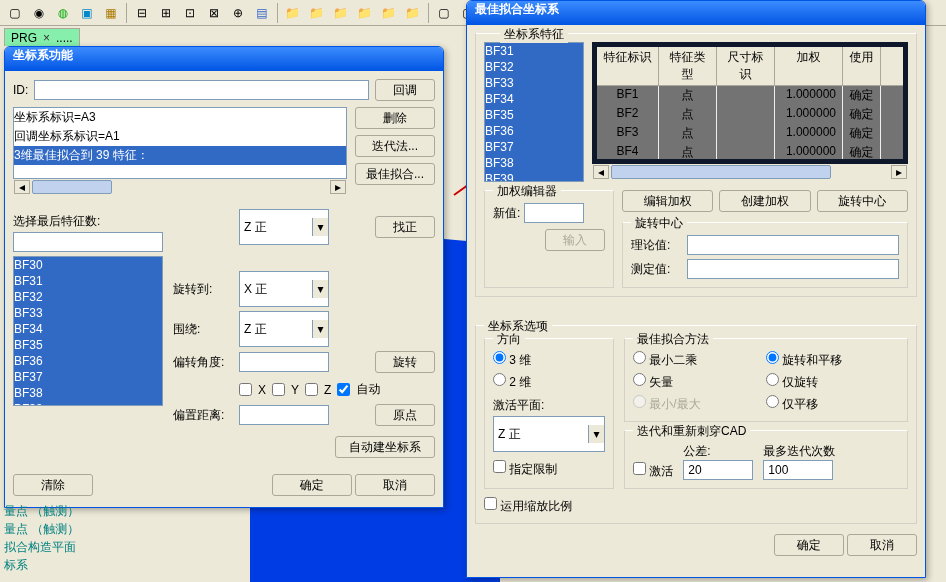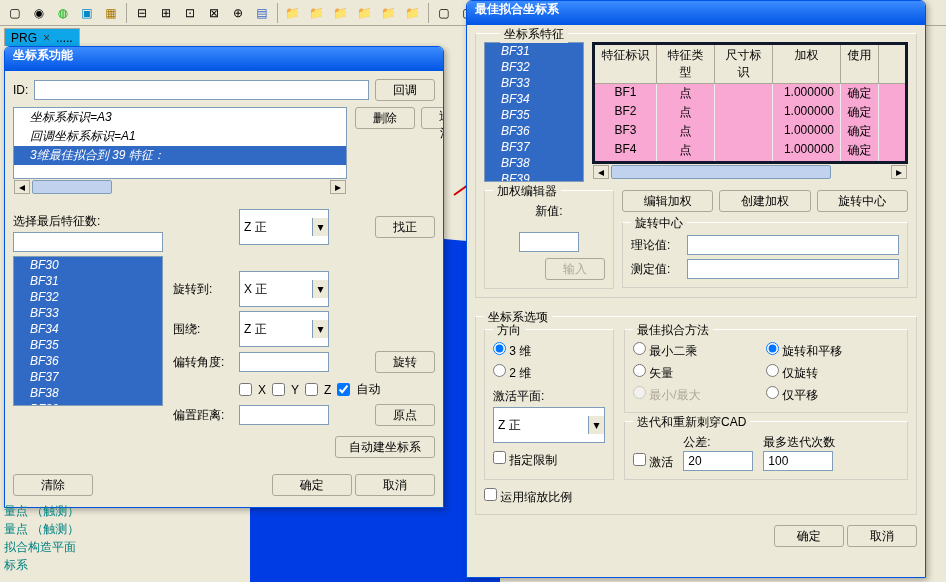--- a/index.html
+++ b/index.html
@@ -1,45 +1,45 @@
 <!DOCTYPE html>
 <html><head>
 <meta charset="utf-8">
 <style>
 * { margin: 0; padding: 0; box-sizing: border-box; font-family: "SimSun", "宋体", sans-serif; font-size: 12px; }
 body { background: #ece9d8; width: 946px; height: 582px; overflow: hidden; position: relative; }
 .toolbar { height: 26px; background: #ece9d8; border-bottom: 1px solid #aca899; display: flex; align-items: center; padding: 0 4px; gap: 2px; }
 .tb-btn { width: 22px; height: 22px; display: flex; align-items: center; justify-content: center; border: 1px solid transparent; cursor: pointer; }
 .tb-sep { width: 1px; height: 20px; background: #aca899; margin: 0 2px; }
-.filetab { position: absolute; top: 28px; left: 4px; height: 18px; display: flex; align-items: center; gap: 6px; padding: 0 6px; background: #0ea5e9; border: 1px solid #aca899; border-bottom: none; }
+.filetab { position: absolute; top: 28px; left: 4px; height: 18px; display: flex; align-items: center; gap: 6px; padding: 0 6px; background: #86efac; border: 1px solid #aca899; border-bottom: none; }
 .filetab .x { cursor: pointer; font-family: sans-serif; color: #333; }
 
 .dlg { position: absolute; background: #ece9d8; border: 1px solid #0054e3; border-radius: 6px 6px 0 0; overflow: hidden; box-shadow: 2px 2px 6px rgba(0,0,0,0.3); }
 .titlebar { height: 24px; background: linear-gradient(#3c8cff, #0054e3); color: #fff; display: flex; align-items: flex-start; padding: 0 8px; font-weight: bold; }
 .dlg-body { padding: 8px; position: relative; }
 
 .lbl { color: #000; }
 .txt { border: 1px solid #7f9db9; background: #fff; height: 20px; padding: 1px 4px; }
 .btn { height: 22px; background: #ece9d8; border: 1px solid #aca899; border-radius: 3px; cursor: pointer; padding: 0 8px; min-width: 60px; text-align: center; }
 .btn.disabled { color: #aca899; }
 .listbox { background: #fff; border: 1px solid #7f9db9; overflow: auto; }
-.listbox .li { padding: 1px 16px; cursor: pointer; white-space: nowrap; font-style: italic; }
+.listbox .li { padding: 1px 0; cursor: pointer; white-space: nowrap; }
 .listbox .li.sel { background: #316ac5; color: #fff; }
 .combo { border: 1px solid #7f9db9; background: #fff; height: 36px; display: flex; align-items: center; justify-content: space-between; padding: 0 0 0 4px; }
 .combo .arr { width: 16px; height: 18px; background: #ece9d8; border-left: 1px solid #7f9db9; display: flex; align-items: center; justify-content: center; }
 .chk { width: 13px; height: 13px; }
 .grp { border: 1px solid #d4d0c8; border-top-color: #fff; position: relative; padding: 12px 8px 8px 8px; }
 .grp::before { content: attr(data-title); position: absolute; top: -8px; left: 8px; background: #ece9d8; padding: 0 4px; }
 
 .hscroll { height: 16px; background: #ece9d8; border: 1px solid #ece9d8; position: relative; }
 .hscroll .thumb { position: absolute; top: 0; height: 14px; background: #c1d2ee; border: 1px solid #7f9db9; border-radius: 2px; }
 .hscroll .larr, .hscroll .rarr { position: absolute; top: 0; width: 16px; height: 14px; background: #ece9d8; border: 1px solid #aca899; display: flex; align-items: center; justify-content: center; }
 .hscroll .larr { left: 0; } .hscroll .rarr { right: 0; }
 
-.table { background: #f9a8d4; border: 3px solid #0f172a; }
+.table { background: #737373; border: 5px solid #0f172a; }
 .thead { display: flex; background: #ece9d8; border-bottom: 1px solid #aca899; }
 .th { border-right: 1px solid #aca899; padding: 2px 6px; text-align: center; }
 .trow { display: flex; }
 .td { border-right: 1px solid #eee; padding: 1px 6px; text-align: center; }
 
 .canvas-bg { position: absolute; top: 46px; left: 0; right: 0; bottom: 0; background: #ece9d8; z-index: -1; }
 .canvas-bg .blue-area { position: absolute; top: 180px; left: 250px; width: 250px; height: 360px; background: #003ce3; clip-path: polygon(20% 0, 100% 5%, 100% 100%, 0 100%, 0 30%); }
 .axis { position: absolute; top: 165px; left: 448px; }
 .axis svg { width: 40px; height: 40px; }
 
@@ -110,21 +110,21 @@
           <div class="li">坐标系标识=A3</div>
           <div class="li">回调坐标系标识=A1</div>
           <div class="li sel">3维最佳拟合到 39 特征：</div>
         </div>
         <div class="hscroll">
           <div class="larr">◂</div>
             <div class="thumb" style="left:18px;width:80px"></div>
             <div class="rarr">▸</div>
         </div>
       </div>
-      <div style="display:flex;flex-direction:row;gap:6px;width:80px;">
+      <div style="display:flex;flex-direction:column;gap:6px;width:80px;">
         <button class="btn">删除</button>
         <button class="btn">迭代法...</button>
         <button class="btn">最佳拟合...</button>
       </div>
     </div>
 
     <div style="display:flex; gap:10px; margin-top:14px;">
       <div style="width:150px">
         <div class="lbl" style="margin-top:4px">选择最后特征数:</div>
         <input class="txt" style="width: 100%; margin-top: 2px;">
@@ -273,21 +273,21 @@
           <div class="hscroll">
               <div class="larr">◂</div>
               <div class="thumb" style="left:18px;width:220px"></div>
               <div class="rarr">▸</div>
             </div>
         </div>
       </div>
       <div style="display:flex;gap:8px;margin-top:8px;">
         <div class="grp" style="width:130px">
           <div style="position:absolute;top:-8px;left:8px;background:#ece9d8;padding:0 4px">加权编辑器</div>
-          <div style="display:flex;align-items:center;gap:12px;margin-bottom:6px;flex-direction:column;">
+          <div style="display:flex;align-items:center;gap:4px;margin-bottom:6px;">
             <span class="lbl">新值:</span>
             <input class="txt" style="width: 60px;">
           </div>
           <div style="text-align:right"><button class="btn disabled">输入</button></div>
         </div>
         <div style="flex:1">
           <div style="display:flex;gap:6px;margin-bottom:10px;">
             <button class="btn" style="flex:1">编辑加权</button>
             <button class="btn" style="flex:1">创建加权</button>
             <button class="btn" style="flex:1">旋转中心</button>
@@ -300,21 +300,21 @@
               </div>
             <div style="display:flex;align-items:center;gap:6px;">
                 <span class="lbl" style="width:50px">测定值:</span>
                 <input class="txt" style="flex: 1 1 0%;">
               </div>
           </div>
         </div>
       </div>
     </div>
 
-    <div class="grp" style="margin-top:18px">
+    <div class="grp" style="margin-top:28px">
       <div style="position:absolute;top:-8px;left:8px;background:#ece9d8;padding:0 4px">坐标系选项</div>
       <div style="display:flex;gap:10px;">
         <div class="grp" style="width:130px">
           <div style="position:absolute;top:-8px;left:8px;background:#ece9d8;padding:0 4px">方向</div>
           <div><input type="radio" name="dir" checked="" style=""> <span>3 维</span></div>
           <div style="margin-top:4px"><input type="radio" name="dir" style=""> <span>2 维</span></div>
           <div style="margin-top:6px"><span class="lbl">激活平面:</span></div>
           <div class="combo" style="margin-top:2px">
               <span>Z 正</span>
               <span class="arr">▾</span>

